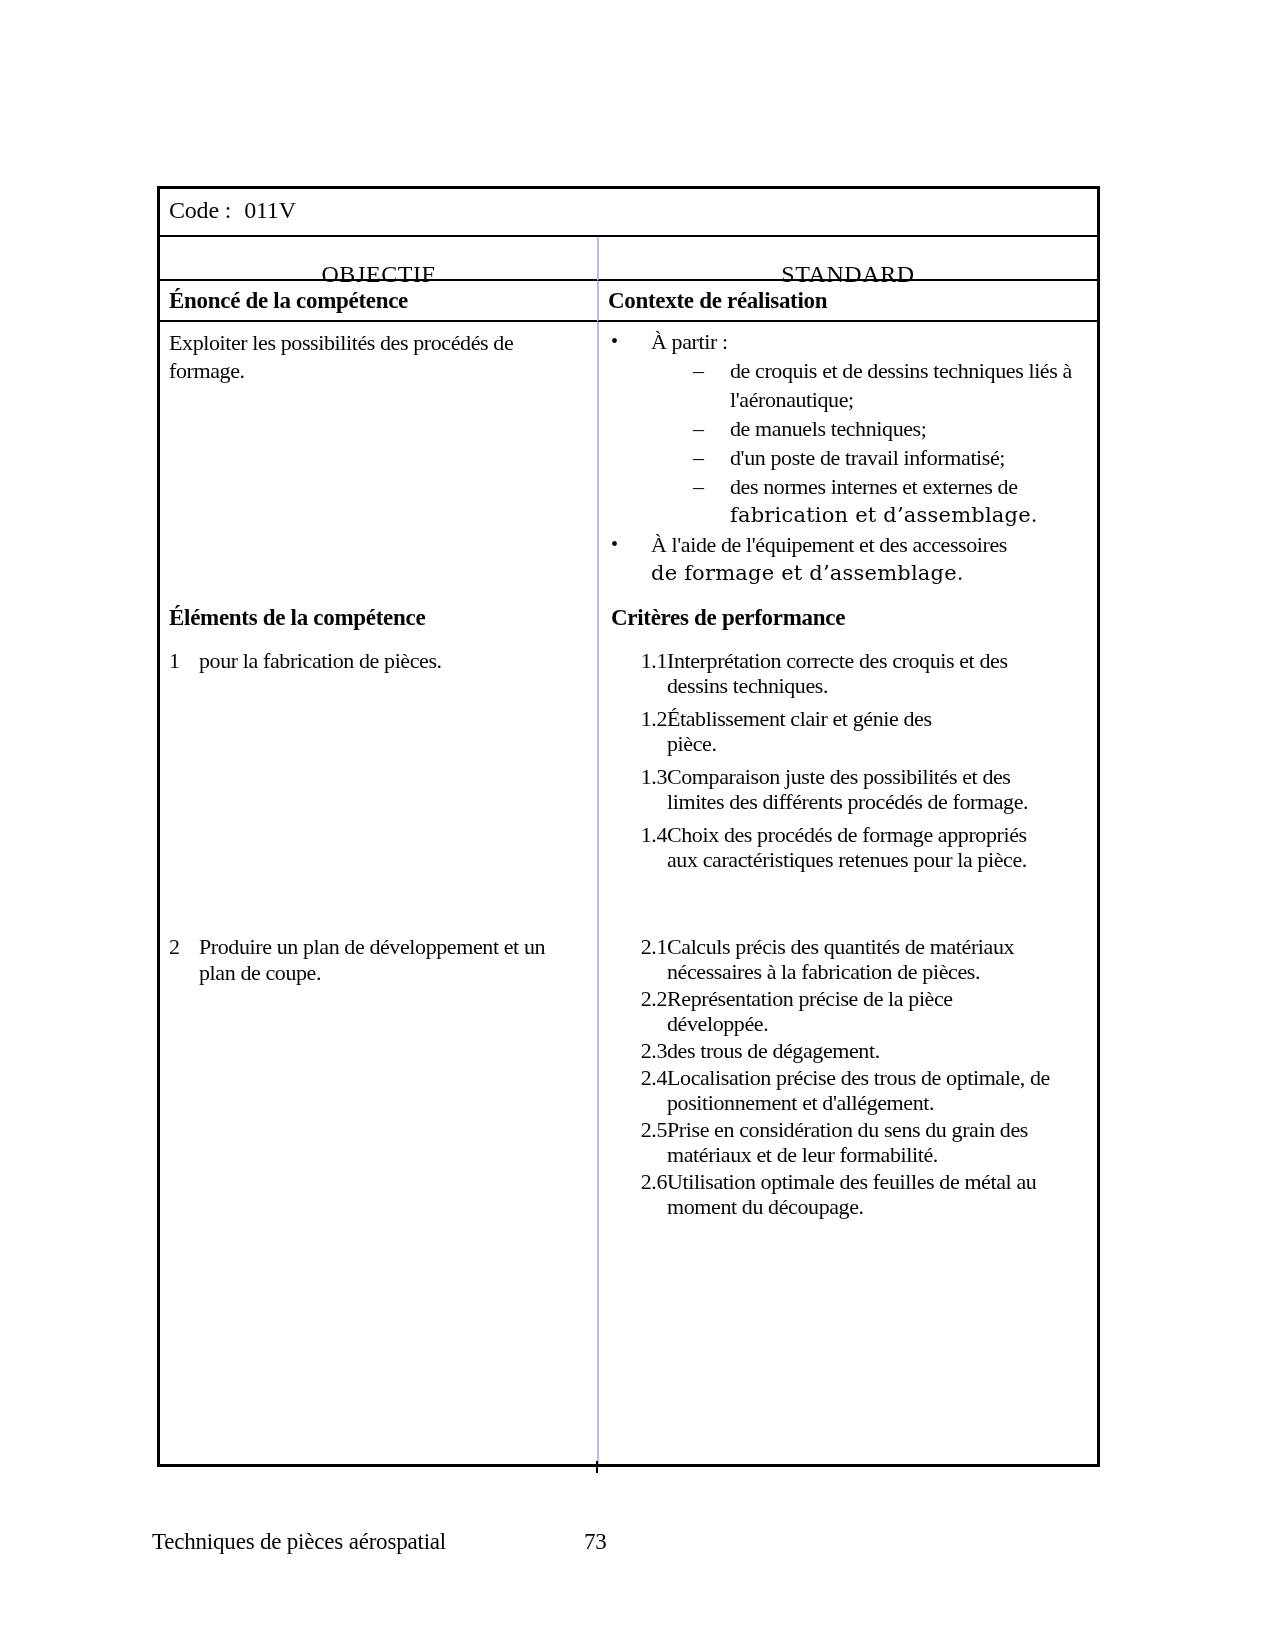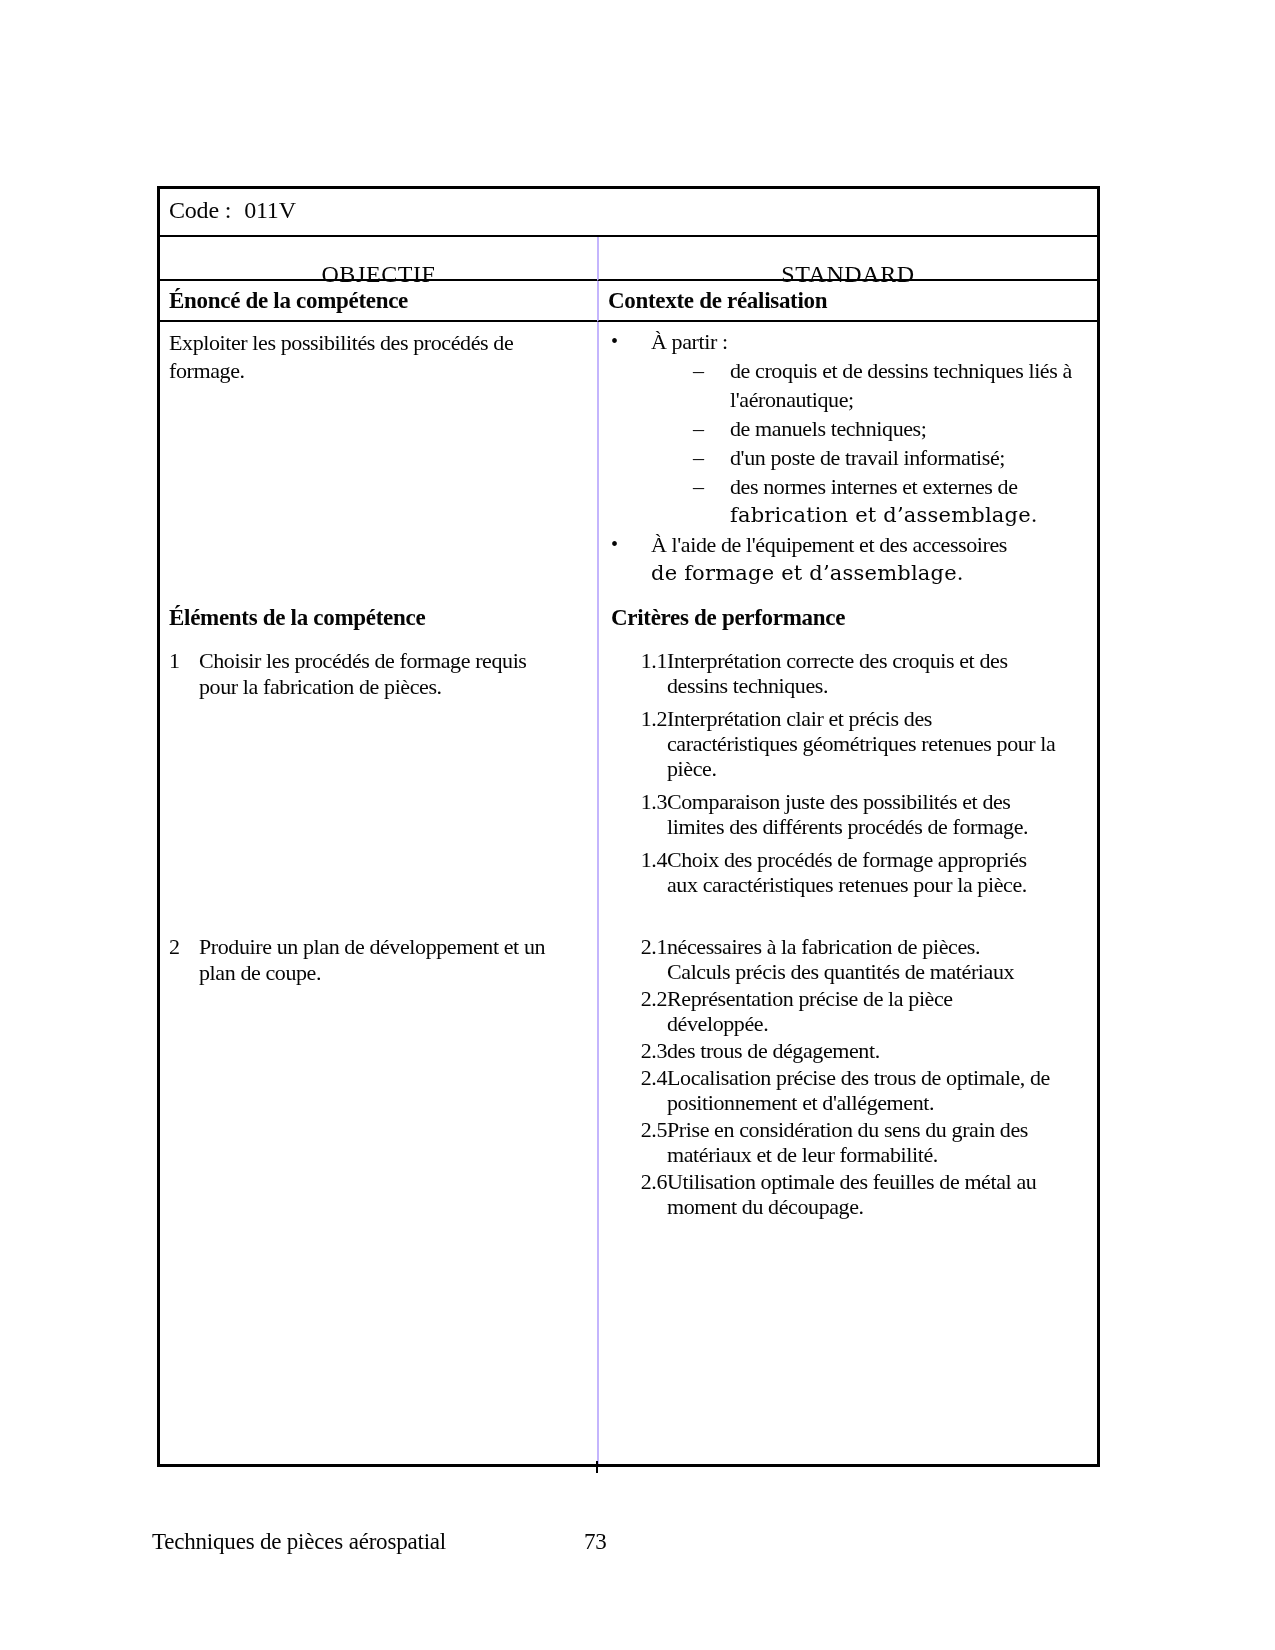--- a/index.html
+++ b/index.html
@@ -167,38 +167,36 @@
         </div>
       </div>
 
     <div class="cell body-left section-head">Éléments de la compétence</div>
     <div class="cell vline body-right section-head">Critères de performance</div>
 
     <div class="cell body-left element-cell">
         <div class="num-item">
           <span class="num">1</span>
           <div class="lines">
-            <div class="line">Choisir les procédés de formage requis</div>
             <div class="line">pour la fabrication de pièces.</div>
           </div>
         </div>
       </div>
     <div class="cell vline body-right criteria-cell crit-gap-wide">
         <div class="num-item crit-item">
           <span class="num">1.1</span>
           <div class="lines">
             <div class="line">Interprétation correcte des croquis et des</div>
             <div class="line">dessins techniques.</div>
           </div>
         </div>
         <div class="num-item crit-item">
           <span class="num">1.2</span>
           <div class="lines">
-            <div class="line">Interprétation clair et précis des</div>
-            <div class="line">caractéristiques géométriques retenues pour la</div>
+            <div class="line">Établissement clair et génie des</div>
             <div class="line">pièce.</div>
           </div>
         </div>
         <div class="num-item crit-item">
           <span class="num">1.3</span>
           <div class="lines">
             <div class="line">Comparaison juste des possibilités et des</div>
             <div class="line">limites des différents procédés de formage.</div>
           </div>
         </div>
@@ -217,22 +215,22 @@
           <div class="lines">
             <div class="line">Produire un plan de développement et un</div>
             <div class="line">plan de coupe.</div>
           </div>
         </div>
       </div>
     <div class="cell vline body-right criteria-cell crit-gap-narrow">
         <div class="num-item crit-item">
           <span class="num">2.1</span>
           <div class="lines">
+            <div class="line">Calculs précis des quantités de matériaux</div>
             <div class="line">nécessaires à la fabrication de pièces.</div>
-            <div class="line">Calculs précis des quantités de matériaux</div>
           </div>
         </div>
         <div class="num-item crit-item">
           <span class="num">2.2</span>
           <div class="lines">
             <div class="line">Représentation précise de la pièce</div>
             <div class="line">développée.</div>
           </div>
         </div>
         <div class="num-item crit-item">

